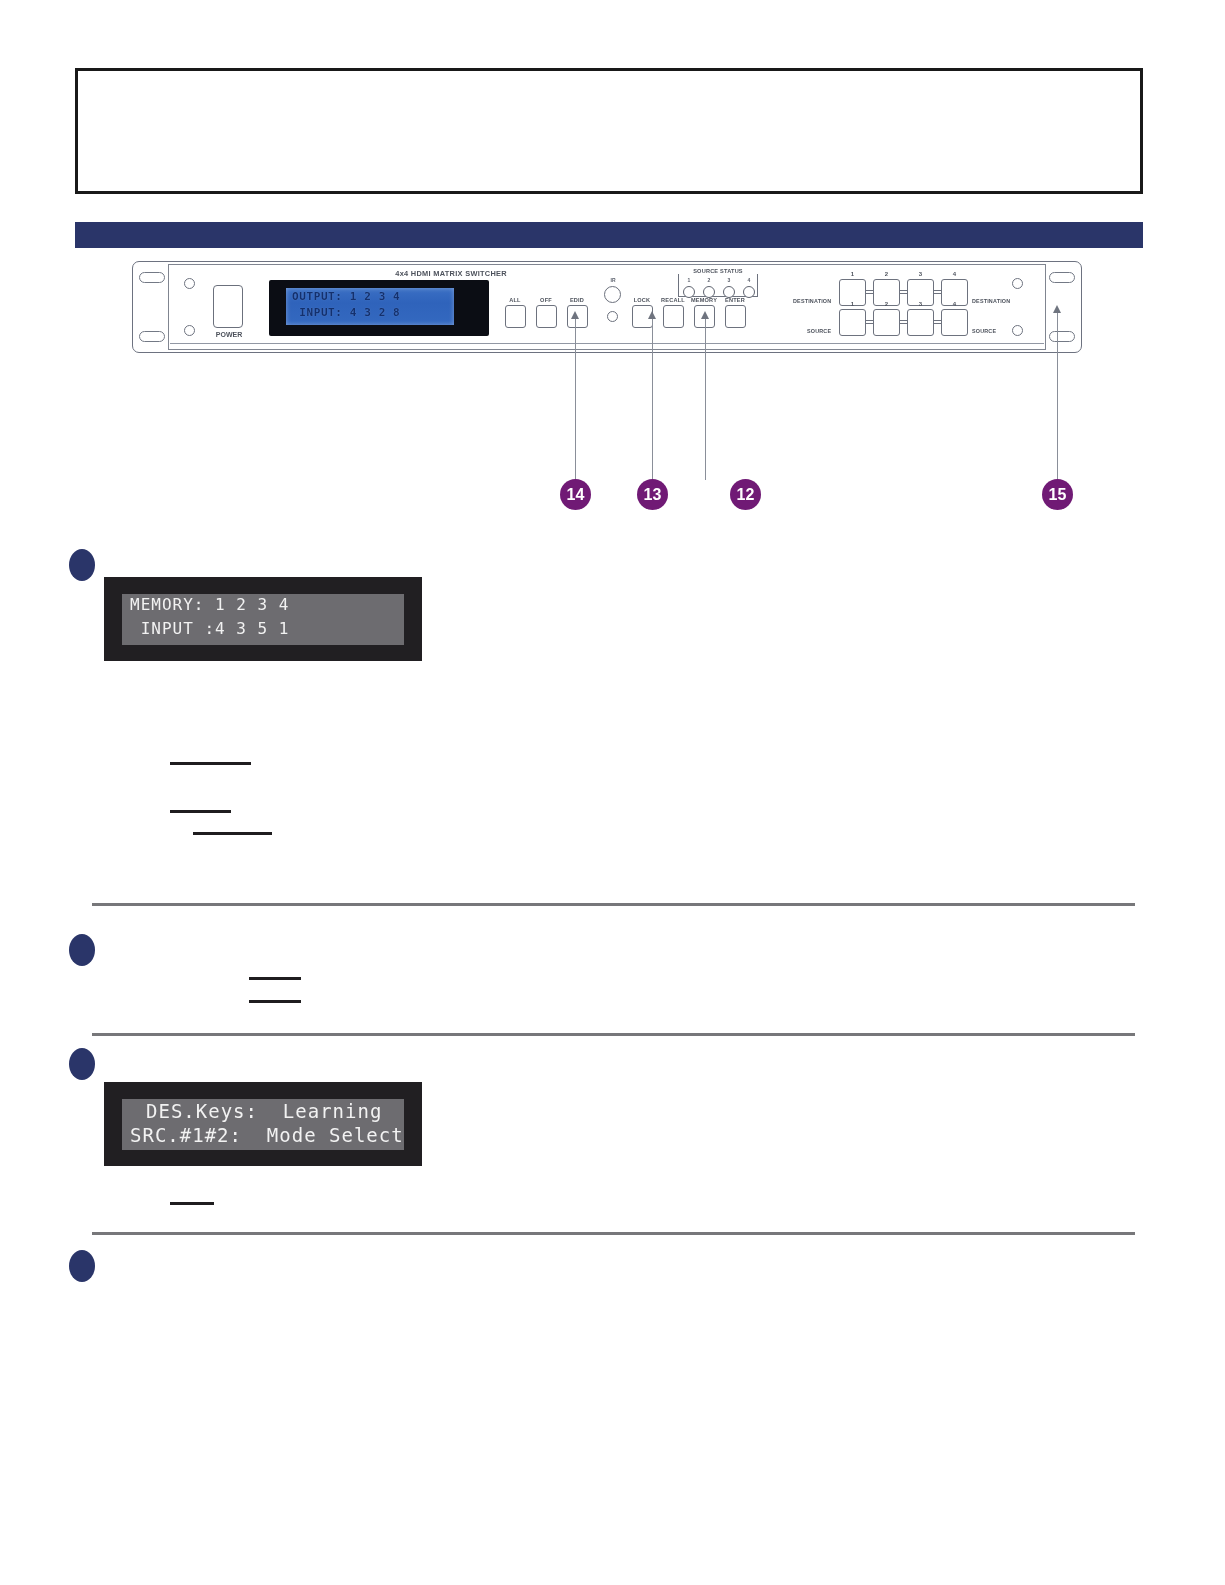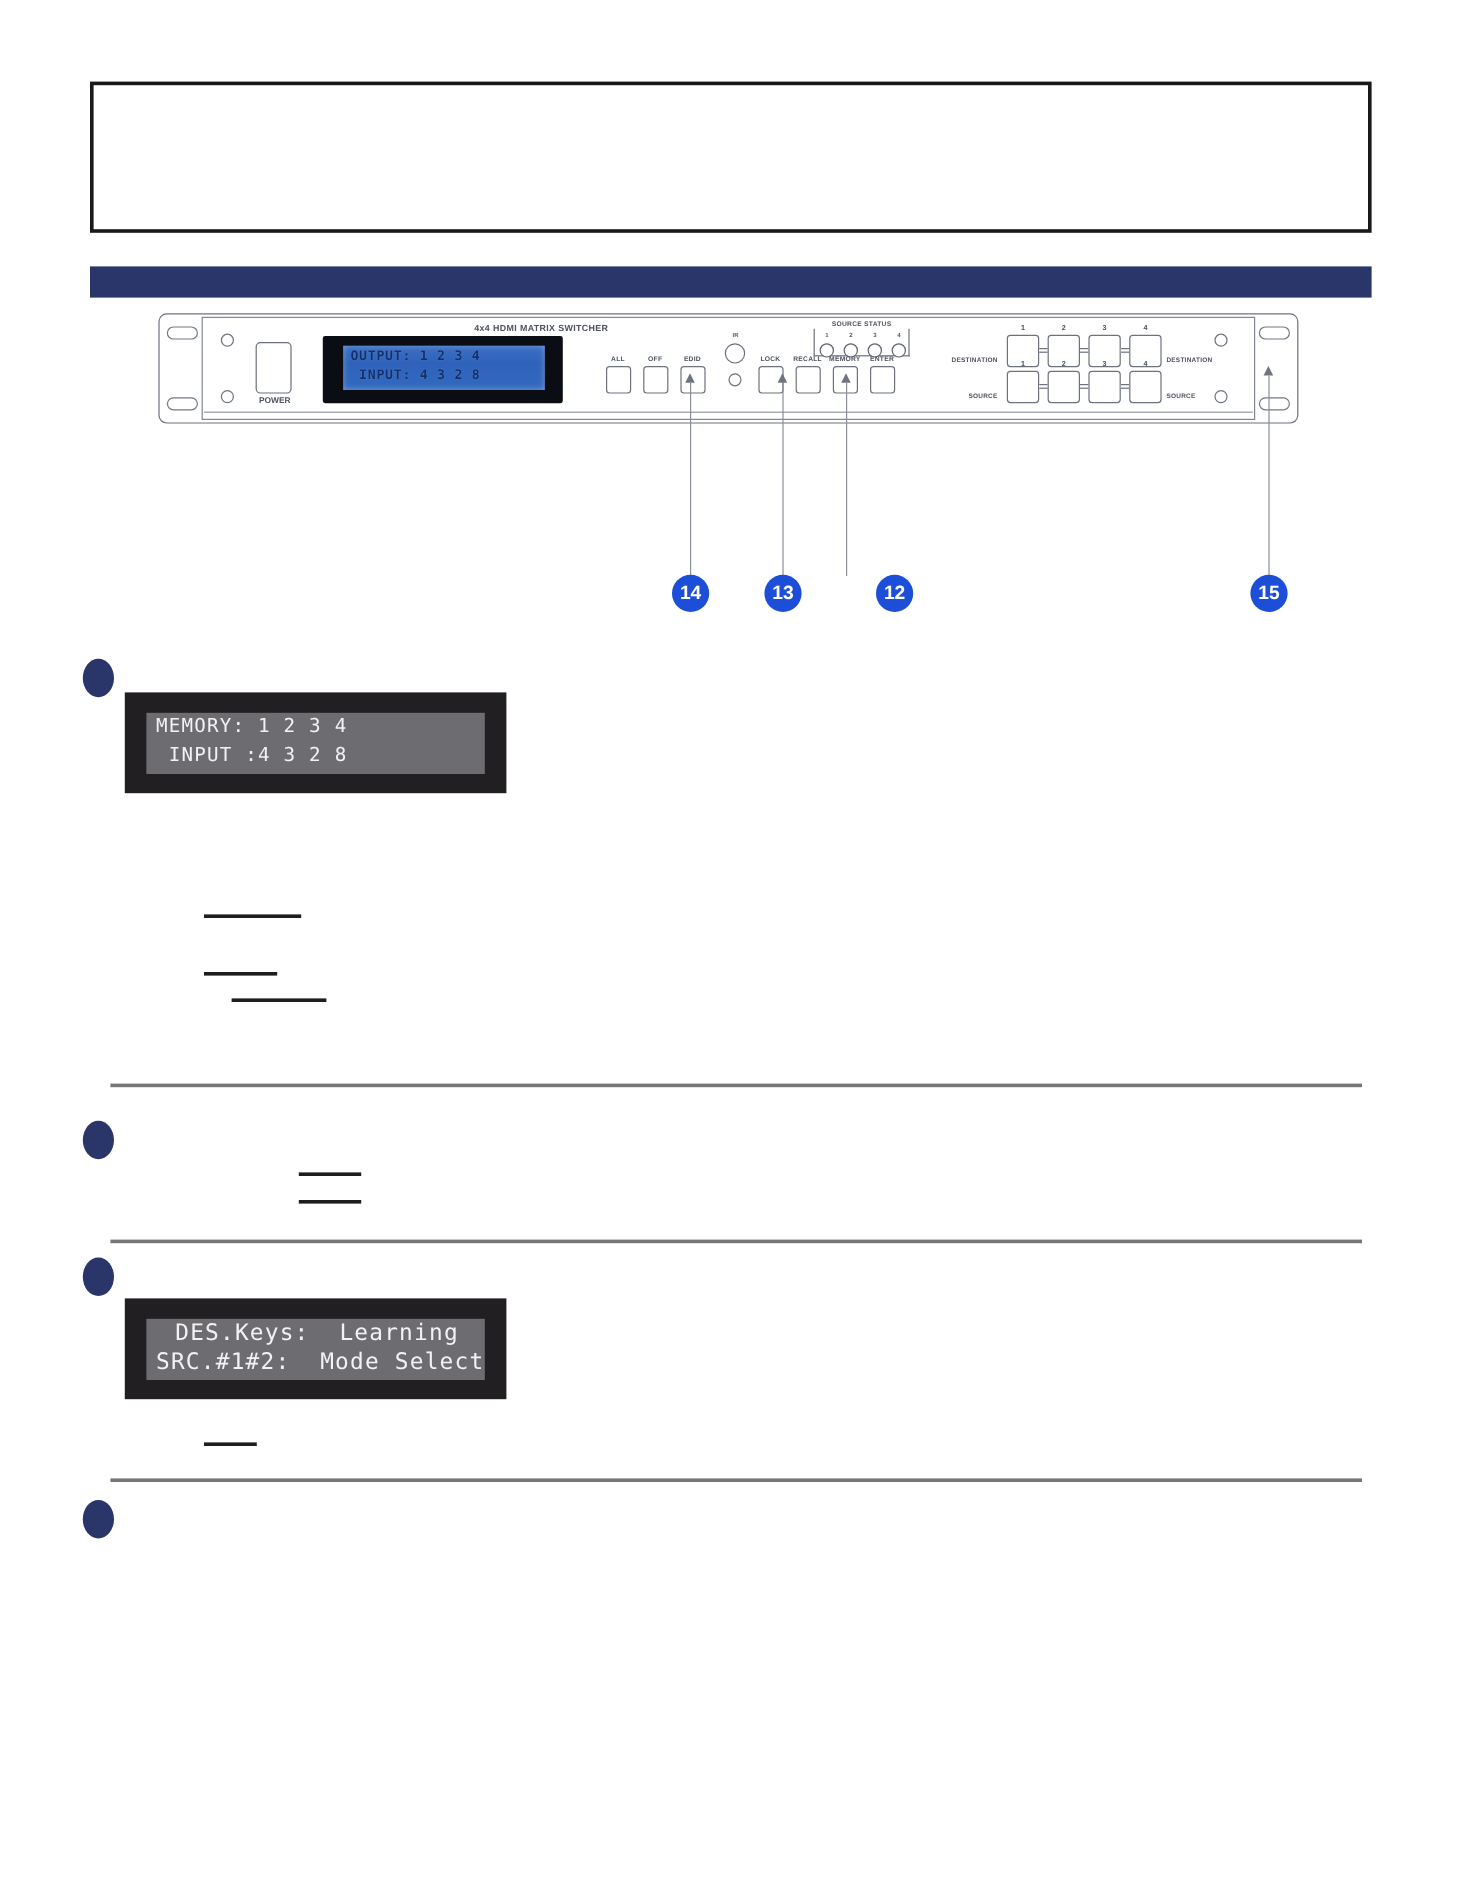--- a/index.html
+++ b/index.html
@@ -140,20 +140,21 @@
 
   
   .dev-lcd-bezel {
     position: absolute;
     left: 137px;
     top: 19px;
     width: 200px;
     height: 56px;
     background: #0b0d14;
     border-radius: 2px;
+    padding-left: 20px;
   }
   .dev-lcd-screen {
     position: absolute;
     left: 17px;
     top: 8px;
     width: 168px;
     height: 37px;
     background: linear-gradient(180deg,#3a6fc4 0%, #2f63bb 40%, #3469c0 100%);
     box-shadow: inset 0 0 5px rgba(255,255,255,0.35);
     overflow: hidden;
@@ -317,21 +318,21 @@
     height: 0;
     border-left: 4.5px solid transparent;
     border-right: 4.5px solid transparent;
     border-bottom: 8px solid #6f747f;
   }
   .callout-bubble {
     position: absolute;
     width: 31px;
     height: 31px;
     border-radius: 50%;
-    background: #1d4ed8;
+    background: #701a75;
     color: #ffffff;
     font-size: 16px;
     font-weight: bold;
     line-height: 31px;
     text-align: center;
     font-family: "Liberation Sans", sans-serif;
   }
 
   
   .bullet {
@@ -492,21 +493,21 @@
 
 <div class="callout-arrow" style="left:1053px; top:305px;"></div>
 <div class="callout-line" style="left:1056.5px; top:313px; height:167px;"></div>
 <div class="callout-bubble" style="left:1042px; top:479px;">15</div>
 
 <div class="bullet" style="left:69px; top:549px;"></div>
 
 <div class="lcd-shot" style="left:104px; top:577px; width:318px; height:84px;">
   <div class="lcd-shot-inner" style="left:18px; top:17px; width:282px; height:51px;">
     <div class="lcd-shot-line" style="left:8px; top:1px;">MEMORY: 1 2 3 4</div>
-    <div class="lcd-shot-line" style="left:8px; top:25px;"> INPUT :4 3 2 8</div>
+    <div class="lcd-shot-line" style="left:8px; top:25px;"> INPUT :4 3 5 1</div>
   </div>
 </div>
 
 <div class="uline" style="left:170px; top:762px; width:81px;"></div>
 <div class="uline" style="left:170px; top:810px; width:61px;"></div>
 <div class="uline" style="left:193px; top:832px; width:79px;"></div>
 
 <div class="hrule" style="top:903px;"></div>
 
 <div class="bullet" style="left:69px; top:934px;"></div>

